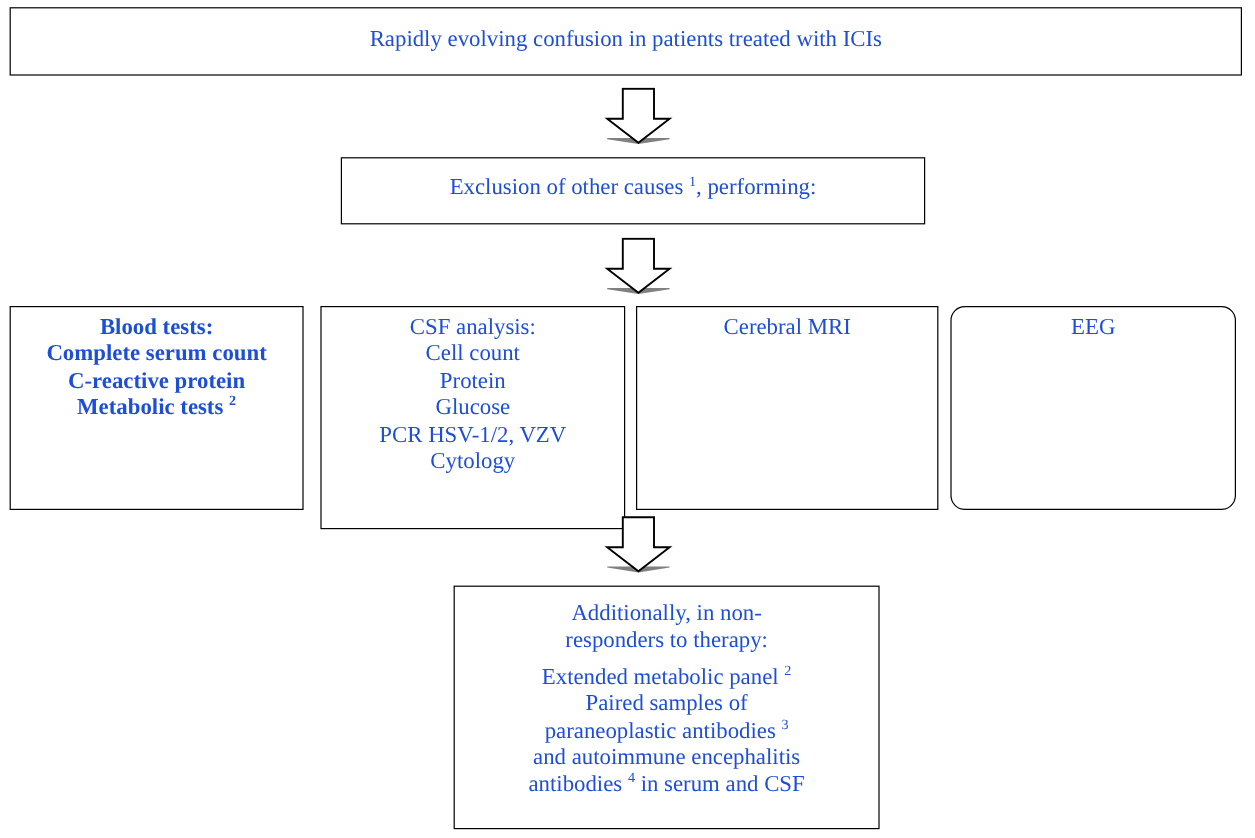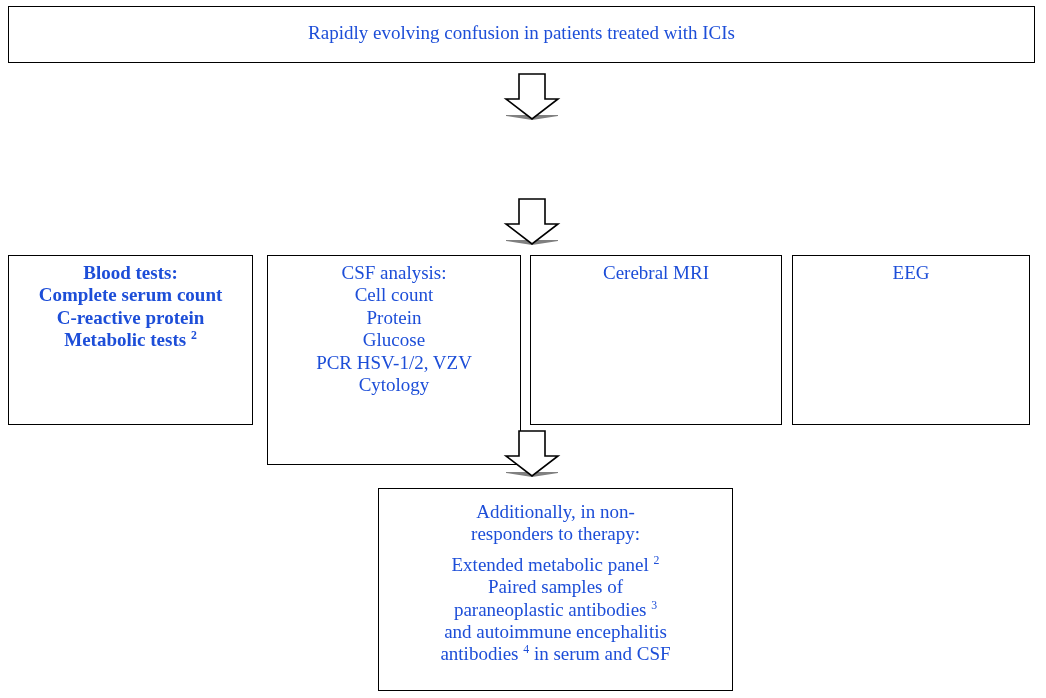--- a/index.html
+++ b/index.html
@@ -51,27 +51,27 @@
 
   #node-exclusion {
     left: 284px; top: 131px; width: 487px; height: 56px;
   }
   #node-exclusion .inner { padding-top: 14px; }
 
   #node-blood {
     left: 8px; top: 255px; width: 245px; height: 170px; font-weight: bold;
   }
   #node-csf {
-    left: 267px; top: 255px; width: 254px; height: 210px;
+    left: 267px; top: 255px; width: 254px; height: 186px;
   }
   #node-mri {
     left: 530px; top: 255px; width: 252px; height: 170px;
   }
   #node-eeg {
-    left: 792px; top: 255px; width: 238px; height: 170px;
+    left: 792px; top: 255px; width: 238px; height: 170px; border-radius: 12px;
   }
 
   #node-additional {
     left: 378px; top: 488px; width: 355px; height: 203px;
   }
   #node-additional .inner { padding-top: 12px; }
   #node-additional .gap { display:block; height: 8px; }
 
   
   .arrow {
@@ -93,20 +93,25 @@
     </div>
   </div>
 
   <div class="arrow" id="arrow-1">
     <svg width="58" height="48" viewBox="0 0 58 48" aria-hidden="true">
       <polygon points="3,42 3,43 29,47 55,43 55,42" fill="#808080" stroke="none"></polygon>
       <polygon points="16,1 42,1 42,26 55,26 29,46 3,26 16,26" fill="#ffffff" stroke="#000000" stroke-width="1.6" stroke-linejoin="miter"></polygon>
     </svg>
   </div>
 
+  <div class="node" id="node-exclusion">
+    <div class="inner">
+      <span class="line"><span>Exclusion of other causes</span><span class="sup-space"> </span><sup>1</sup><span>, performing:</span></span>
+    </div>
+  </div>
 
   <div class="arrow" id="arrow-2">
     <svg width="58" height="48" viewBox="0 0 58 48" aria-hidden="true">
       <polygon points="3,42 3,43 29,47 55,43 55,42" fill="#808080" stroke="none"></polygon>
       <polygon points="16,1 42,1 42,26 55,26 29,46 3,26 16,26" fill="#ffffff" stroke="#000000" stroke-width="1.6" stroke-linejoin="miter"></polygon>
     </svg>
   </div>
 
   <div class="node" id="node-blood">
     <div class="inner">

